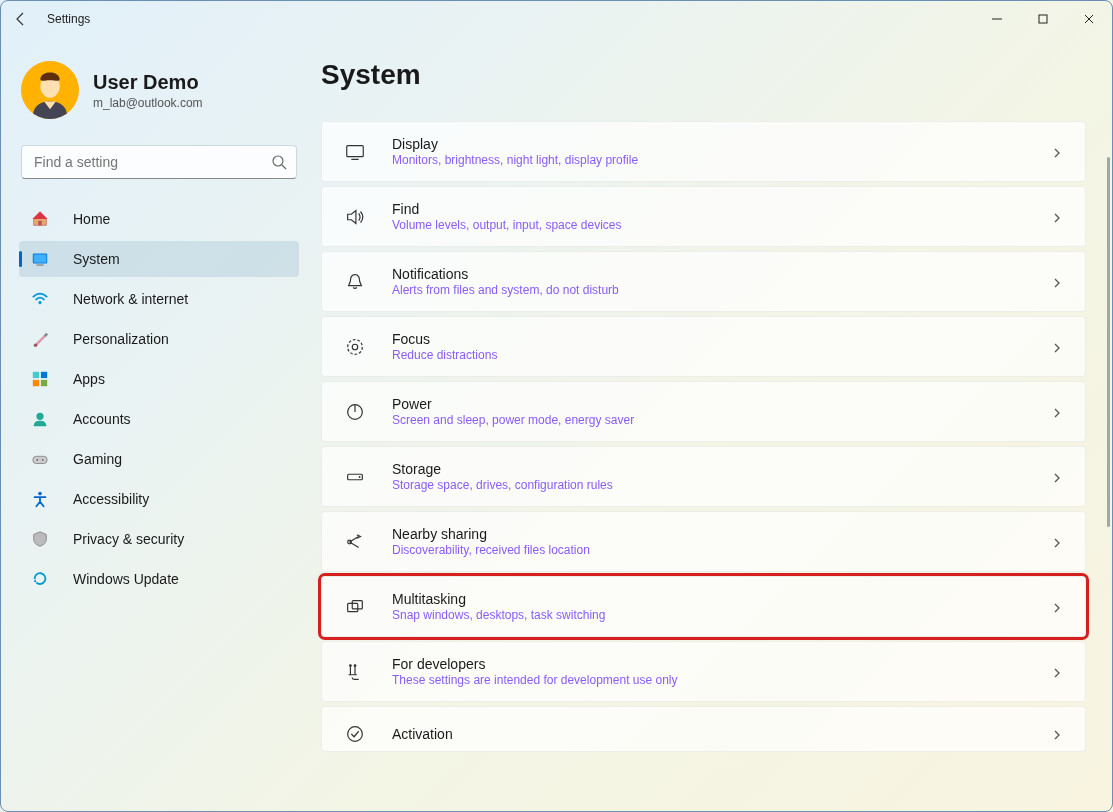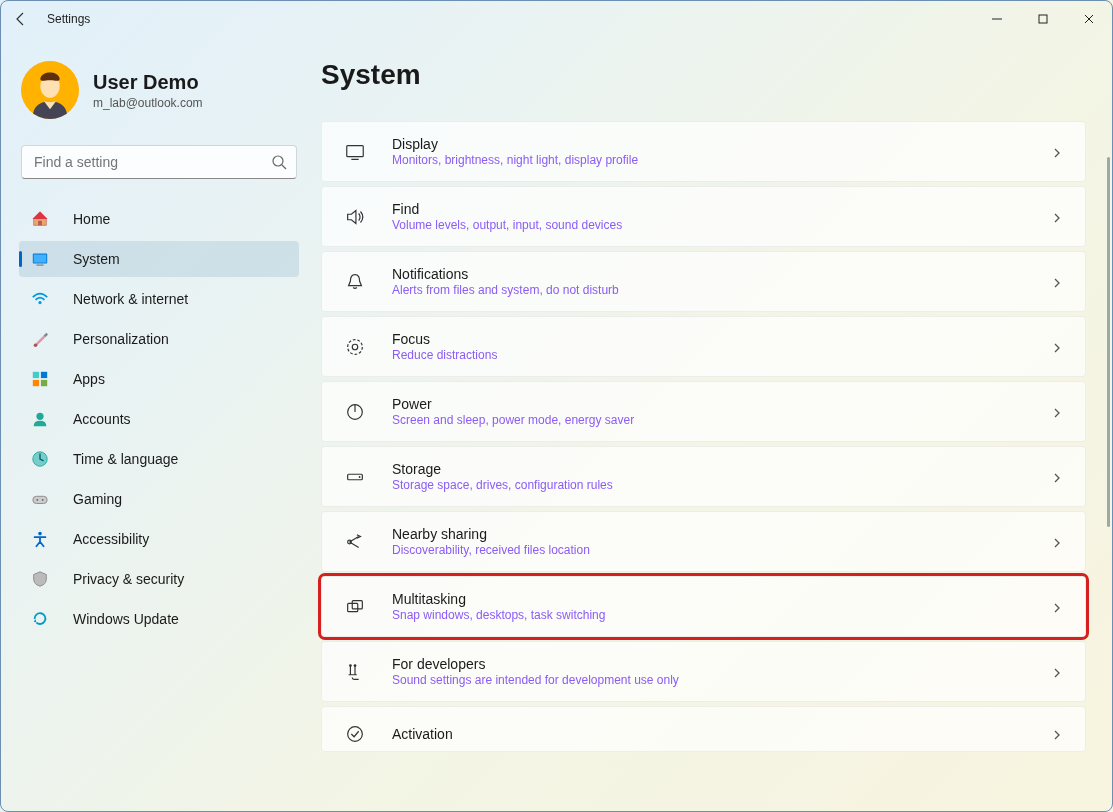--- a/index.html
+++ b/index.html
@@ -189,29 +189,20 @@
           <svg viewBox="0 0 20 20" width="18" height="18">
               <circle cx="10" cy="7" r="4" fill="#2a9"></circle>
               <path d="M3 18 Q3 12 10 12 Q17 12 17 18 Z" fill="#2a9"></path>
             </svg>
         </span>
         <span>Accounts</span>
       </div>
       <div class="nav-item">
         <span class="nav-icon">
           <svg viewBox="0 0 20 20" width="18" height="18">
-              <circle cx="10" cy="10" r="8" fill="#7cc" stroke="#2a9"></circle>
-              <path d="M10 4 V10 L14 12" stroke="#066" fill="none" stroke-width="1.5"></path>
-            </svg>
-        </span>
-        <span>Time &amp; language</span>
-      </div>
-      <div class="nav-item">
-        <span class="nav-icon">
-          <svg viewBox="0 0 20 20" width="18" height="18">
               <rect x="2" y="7" width="16" height="8" rx="4" fill="#ccc" stroke="#888"></rect>
               <circle cx="7" cy="11" r="1" fill="#666"></circle>
               <circle cx="13" cy="11" r="1" fill="#666"></circle>
             </svg>
         </span>
         <span>Gaming</span>
       </div>
       <div class="nav-item">
         <span class="nav-icon">
           <svg viewBox="0 0 20 20" width="18" height="18">
@@ -263,21 +254,21 @@
 
       <div class="card">
         <span class="card-icon">
             <svg viewBox="0 0 24 24" width="22" height="22">
               <path d="M4 9 H8 L13 5 V19 L8 15 H4 Z" fill="none" stroke="currentColor" stroke-width="1.3"></path>
               <path d="M16 8 Q19 12 16 16 M18 6 Q23 12 18 18" fill="none" stroke="currentColor" stroke-width="1.3"></path>
             </svg>
           </span>
         <div class="card-body">
             <span class="card-title">Find</span>
-            <span class="card-sub">Volume levels, output, input, sound devices</span>
+            <span class="card-sub">Volume levels, output, input, space devices</span>
           </div>
         <span class="card-chevron"><svg viewBox="0 0 12 12" width="12" height="12">
               <path d="M4 2 L8 6 L4 10" fill="none" stroke="currentColor" stroke-width="1.3"></path>
             </svg></span>
       </div>
 
       <div class="card">
         <span class="card-icon">
             <svg viewBox="0 0 24 24" width="22" height="22">
               <path d="M12 4 C8 4 7 7 7 11 L5 16 H19 L17 11 C17 7 16 4 12 4 Z" fill="none" stroke="currentColor" stroke-width="1.3"></path>
@@ -377,21 +368,21 @@
       <div class="card">
         <span class="card-icon">
             <svg viewBox="0 0 24 24" width="22" height="22">
               <path d="M7 5 V15 M12 5 V15 M5 15 H14 M9 18 Q9 20 11 20 H16" fill="none" stroke="currentColor" stroke-width="1.3"></path>
               <circle cx="7" cy="5" r="1.5" fill="currentColor"></circle>
               <circle cx="12" cy="5" r="1.5" fill="currentColor"></circle>
             </svg>
           </span>
         <div class="card-body">
             <span class="card-title">For developers</span>
-            <span class="card-sub">Sound settings are intended for development use only</span>
+            <span class="card-sub">These settings are intended for development use only</span>
           </div>
         <span class="card-chevron"><svg viewBox="0 0 12 12" width="12" height="12">
               <path d="M4 2 L8 6 L4 10" fill="none" stroke="currentColor" stroke-width="1.3"></path>
             </svg></span>
       </div>
 
       <div class="card" style="padding-bottom:4px;">
         <span class="card-icon">
             <svg viewBox="0 0 24 24" width="22" height="22">
               <circle cx="12" cy="12" r="8" fill="none" stroke="currentColor" stroke-width="1.3"></circle>

